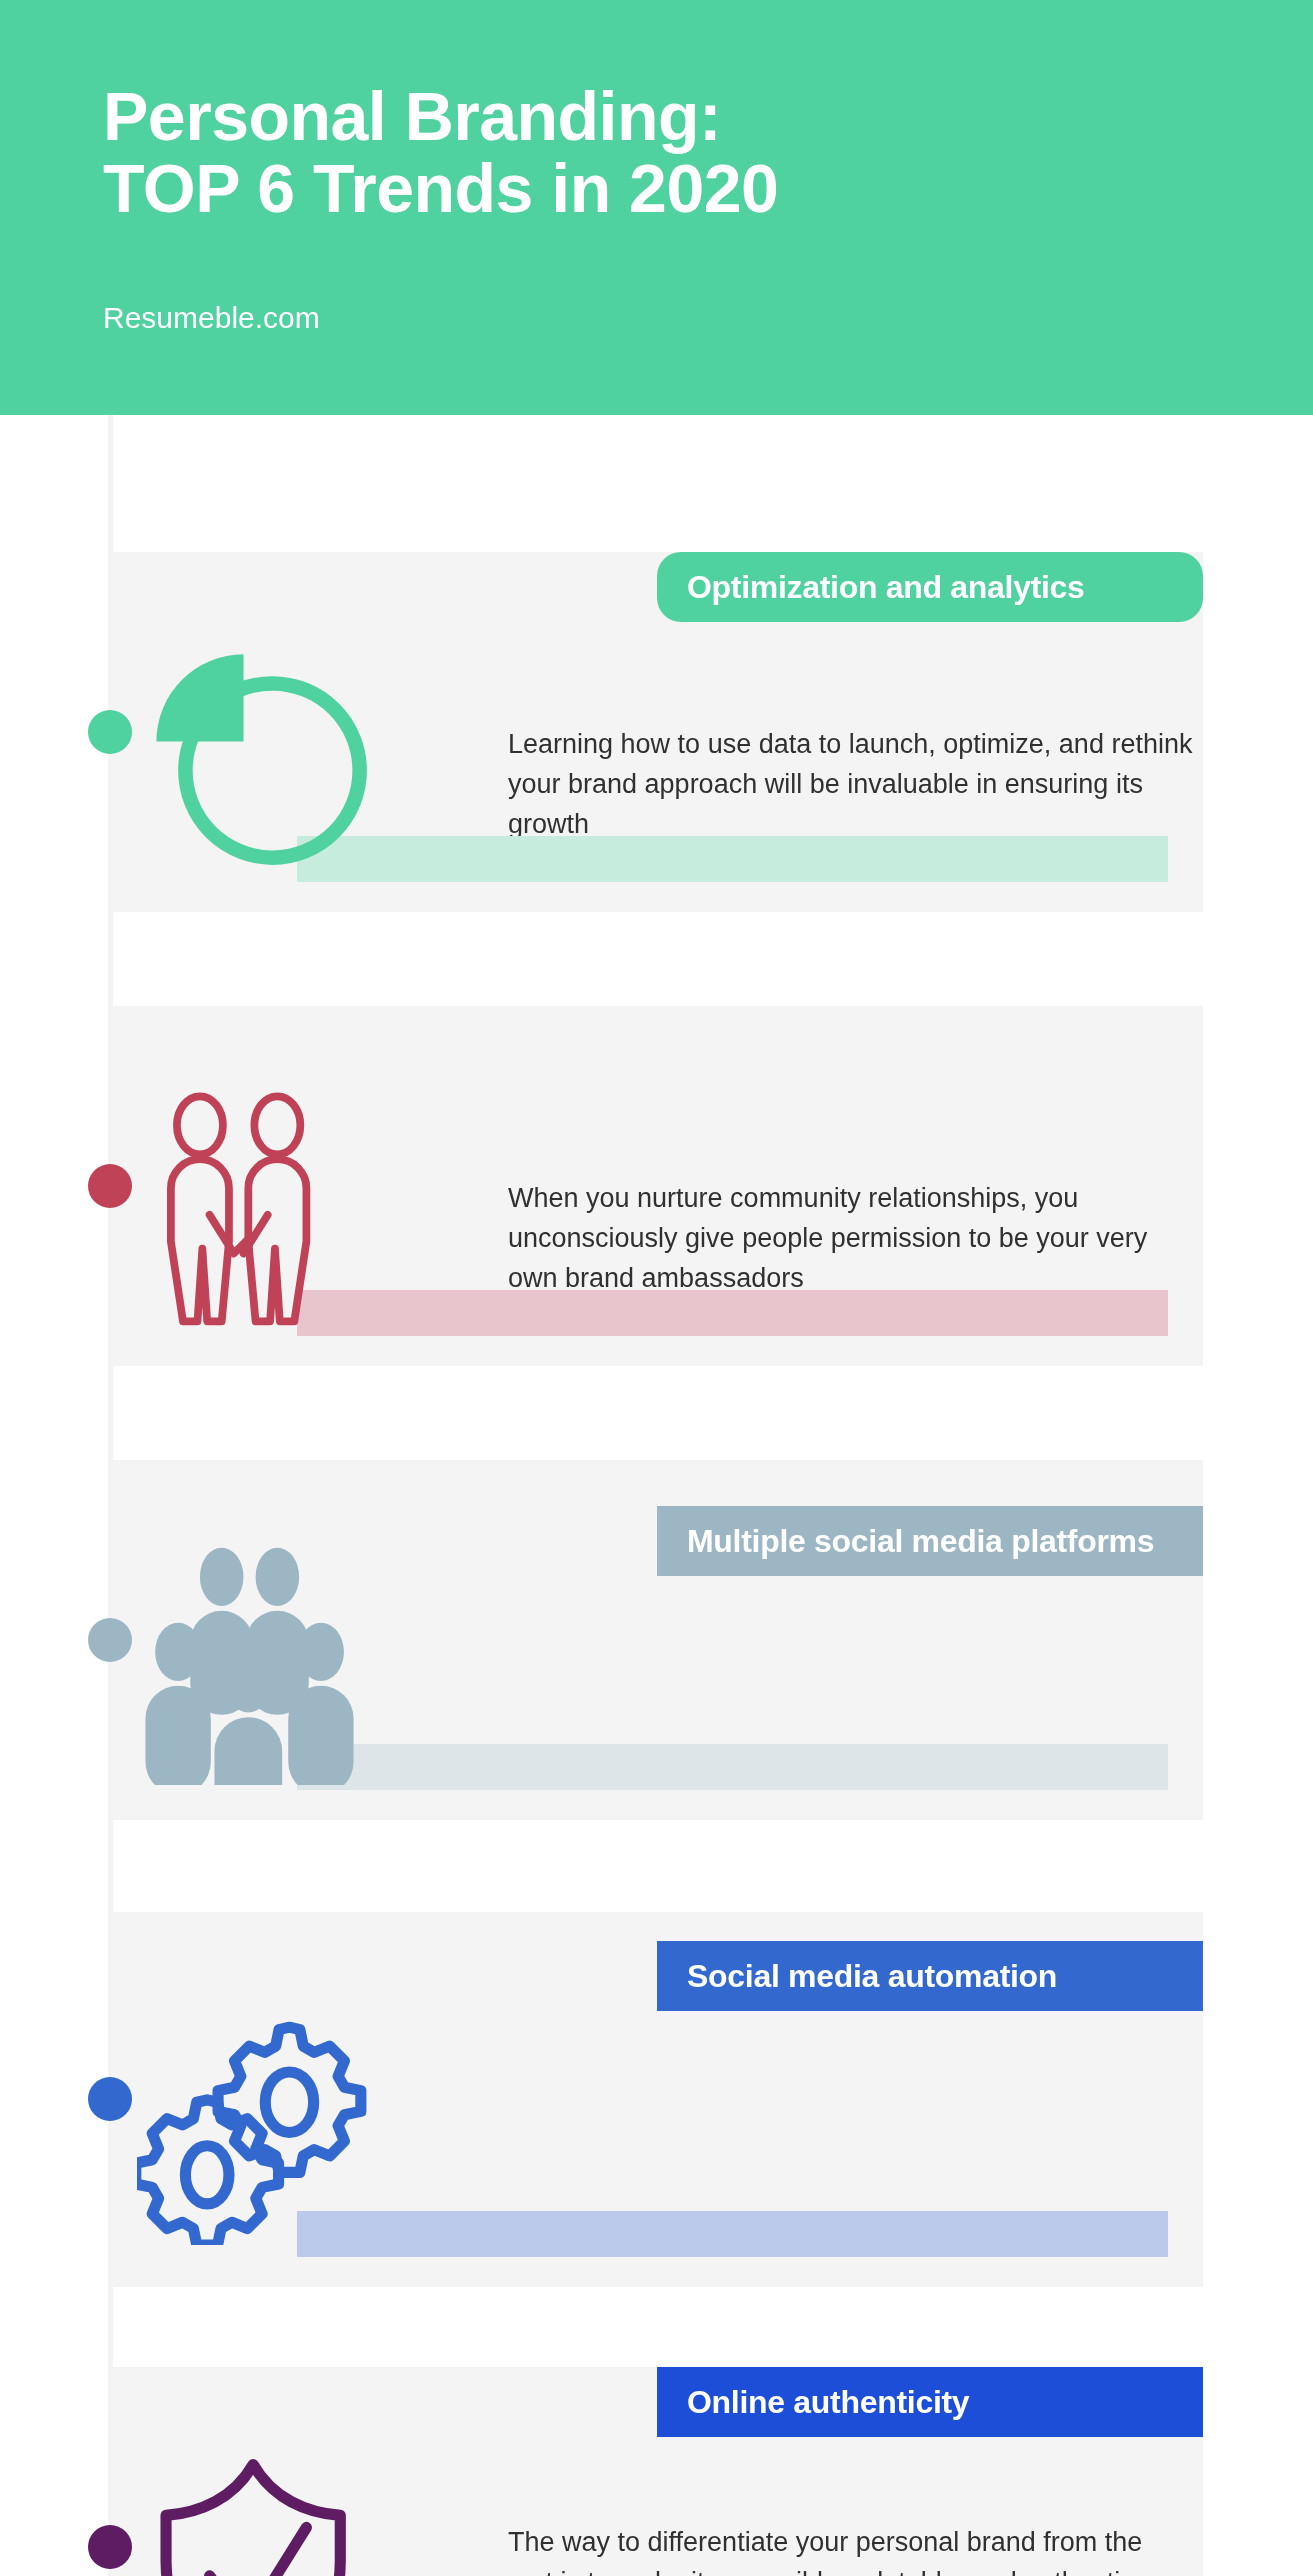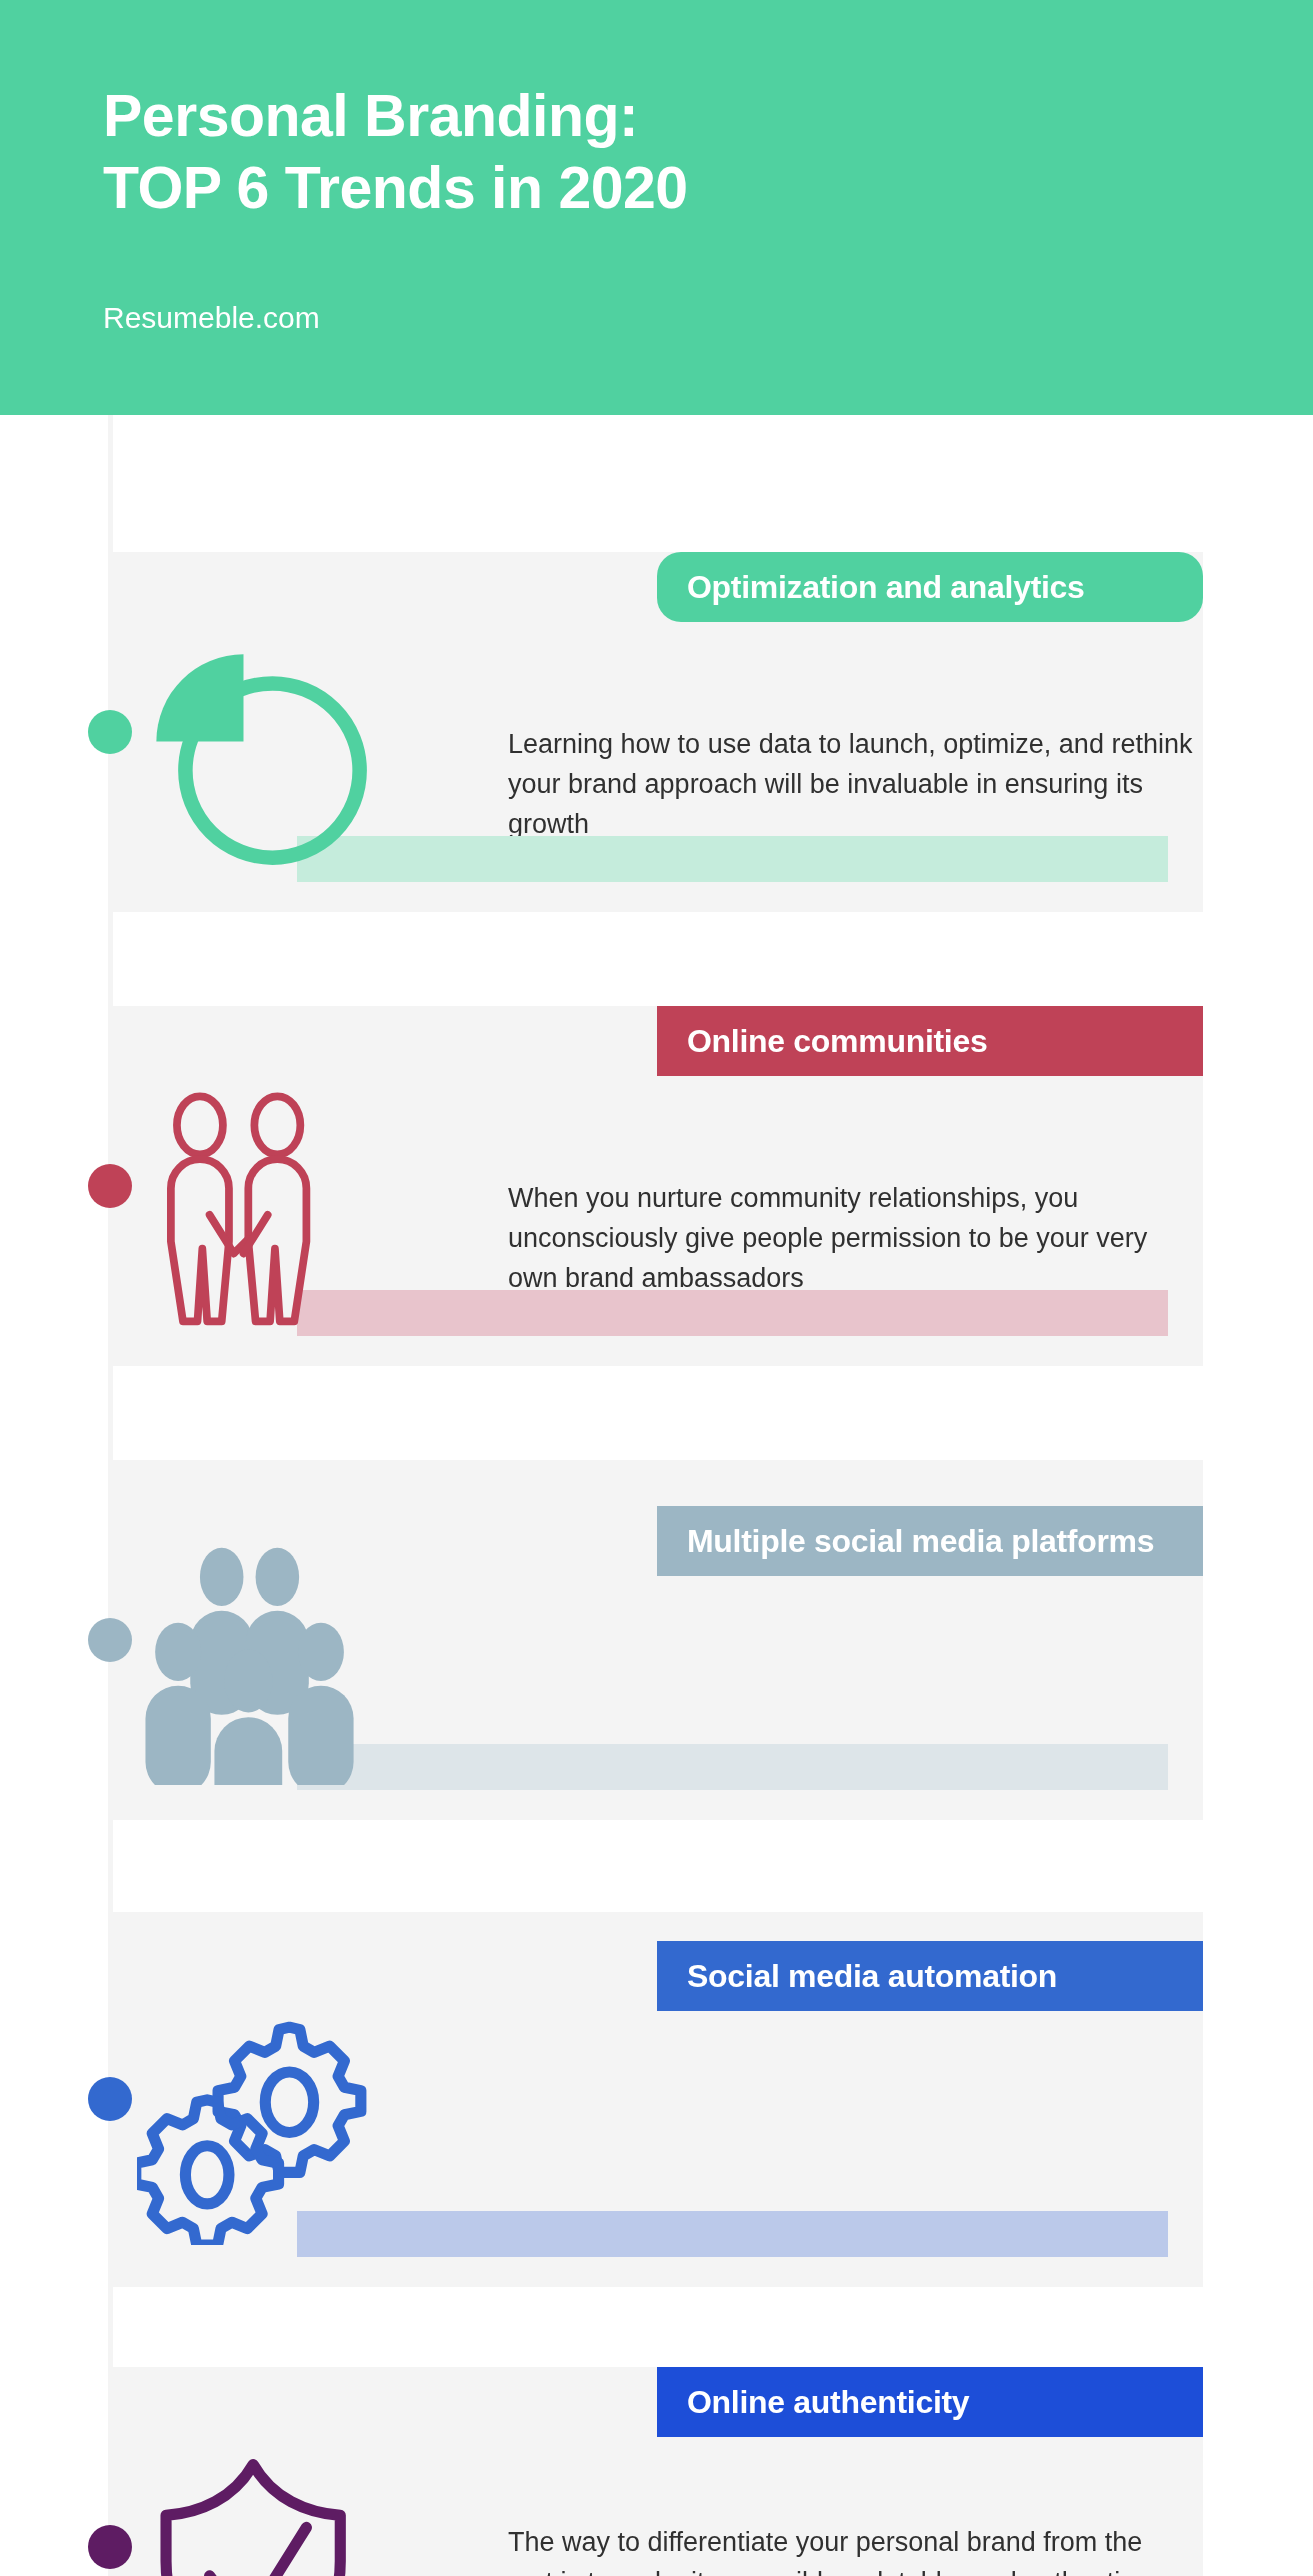--- a/index.html
+++ b/index.html
@@ -12,21 +12,21 @@
   }
 
   
   #header{
     position:absolute;left:0;top:0;width:1314px;height:415px;
     background:#50d1a0;
   }
   #header-title{
     position:absolute;left:103px;top:80px;width:1030px;
     color:#ffffff;
-    font-size:59px;line-height:72px;
+    font-size:68px;line-height:72px;
     font-weight:bold;
     letter-spacing:-0.5px;
     white-space:pre-line;
   }
   #header-sub{
     position:absolute;left:103px;top:300px;
     color:#ffffff;font-size:30px;line-height:36px;font-weight:400;
   }
 
   
@@ -87,23 +87,20 @@
       </div>
       <div class="card-body" style="top: 172px;">Learning how to use data to launch, optimize, and rethink your brand approach will be invaluable in ensuring its growth</div>
       <div class="card-underbar" style="top: 284px; width: 871px; background: rgb(197, 236, 220);"></div>
       <div class="card-icon" style="left: 27px; top: 83px;"><svg xmlns="http://www.w3.org/2000/svg" width="242" height="242" viewBox="0 0 100 100">
         <circle cx="56" cy="56" r="36" fill="none" stroke="#50d1a0" stroke-width="6"></circle>
         <path d="M44 44 L44 8 A36 36 0 0 0 8 44 Z" fill="#50d1a0"></path>
       </svg></div>
       <div class="dot" style="top: 158px; background: rgb(80, 209, 160);"></div>
     </div>
     <div class="card" style="top: 1006px; height: 360px; background: rgb(244, 244, 244);">
-      <div class="card-accentbar" style="width: 546px; background: rgb(191, 66, 87);">
-        <div class="card-title">Online communities</div>
-      </div>
       <div class="card-body" style="top: 172px;">When you nurture community relationships, you unconsciously give people permission to be your very own brand ambassadors</div>
       <div class="card-underbar" style="top: 284px; width: 871px; background: rgb(232, 196, 204);"></div>
       <div class="card-icon" style="left: 27px; top: 83px;"><svg xmlns="http://www.w3.org/2000/svg" width="242" height="242" viewBox="0 0 100 100" fill="none" stroke="#bf4257" stroke-width="3.2" stroke-linecap="round" stroke-linejoin="round">
         <ellipse cx="26" cy="15" rx="9.5" ry="12"></ellipse>
         <ellipse cx="58" cy="15" rx="9.5" ry="12"></ellipse>
         <path d="M14 41 a12 12 0 0 1 24 0 v22 l-3 33 h-6 l-2 -30 -2 30 h-6 l-5 -33 z"></path>
         <path d="M46 41 a12 12 0 0 1 24 0 v22 l-5 33 h-6 l-2 -30 -2 30 h-6 l-3 -33 z"></path>
         <path d="M30 52 l10 16 l6 -6"></path>
         <path d="M54 52 l-10 16"></path>
       </svg></div>

